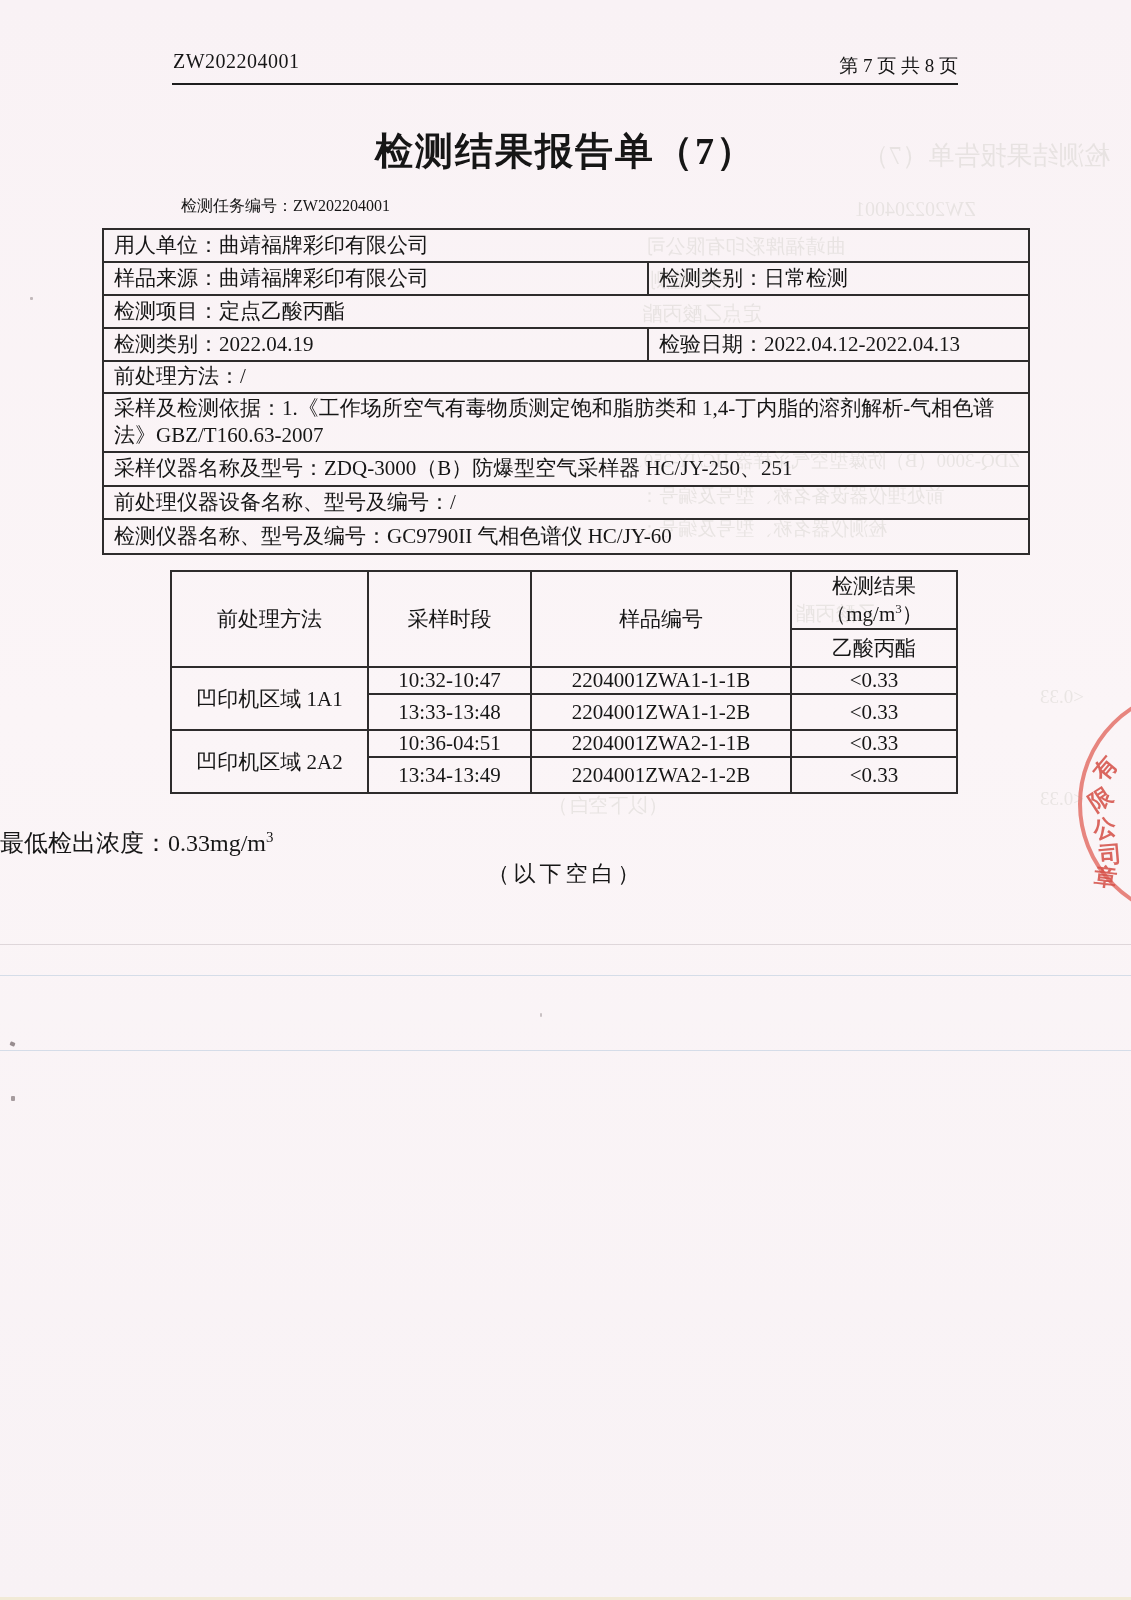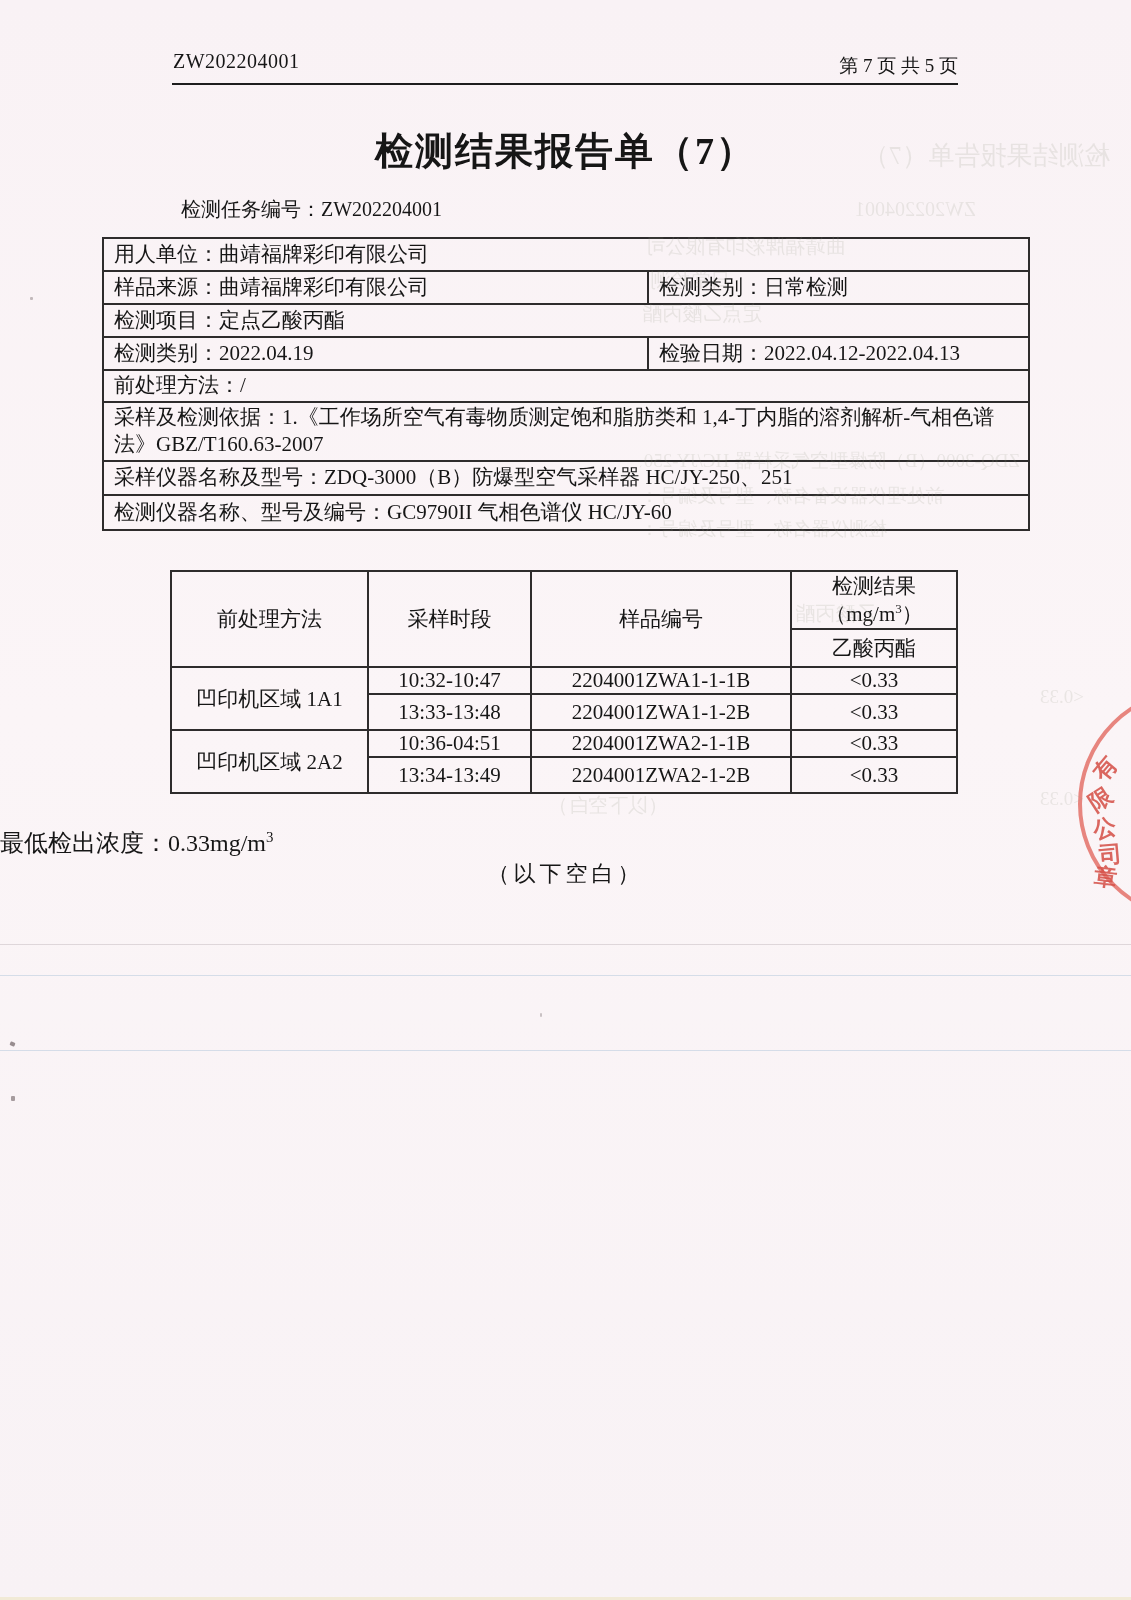--- a/index.html
+++ b/index.html
@@ -7,26 +7,26 @@
     position:relative; width:1131px; height:1600px; margin:0 auto;
     background:linear-gradient(180deg,#f9f2f5 0%,#fbf5f7 45%,#f8f2f5 100%);
     font-family:"Liberation Serif","DejaVu Serif",serif;
     color:#161616; overflow:hidden;
   }
   .doc-no { position:absolute; left:173px; top:50px; font-size:20px; letter-spacing:0.5px; }
   .page-no { position:absolute; right:173px; top:53px; font-size:19px; }
   .header-rule { position:absolute; left:172px; top:83px; width:786px; height:2px; background:#1d1d1d; }
   .title { position:absolute; left:0; top:126px; width:100%; text-align:center;
            font-size:38px; font-weight:bold; letter-spacing:2px; margin:0; }
-  .task-line { position:absolute; left:181px; top:196px; font-size:20px; }
+  .task-line { position:absolute; left:181px; top:196px; font-size:16px; }
 
   table { border-collapse:collapse; table-layout:fixed; }
   td,th { border:2px solid #2e2c2c; font-weight:normal; }
 
-  .info-table { position:absolute; left:102px; top:228px; width:926px; font-size:21px;margin-top:9px; }
+  .info-table { position:absolute; left:102px; top:228px; width:926px; font-size:21px; }
   .info-table td { padding:1px 10px; line-height:1.32; vertical-align:middle; }
   .h33{height:29px} .h27{height:23px} .h56{height:52px} .h34{height:30px} .h35{height:31px}
 
   .result-table { position:absolute; left:170px; top:570px; width:786px; font-size:21px; text-align:center; }
   .result-table th, .result-table td { padding:0 4px; vertical-align:middle; }
   .rh1{height:60px} .rh2{height:36px} .rd{height:34px}
   sup { font-size:62%; }
 
   .min-line { position:absolute; left:0; top:827px; width:100%; font-size:24px; }
   .blank-line { position:absolute; left:0; top:859px; width:100%; text-align:center; font-size:22px; letter-spacing:4px; }
@@ -47,21 +47,21 @@
   .bottom-edge { position:absolute; left:0; bottom:0; width:100%; height:3px; background:#f1ead6; }
 
   .speck { position:absolute; background:#6e6164; border-radius:1px; }
 </style>
 </head>
 <body>
 
 <div class="page">
 
   <span class="doc-no">ZW202204001</span>
-  <span class="page-no">第 7 页 共 5 页</span>
+  <span class="page-no">第 7 页 共 8 页</span>
   <div class="header-rule"></div>
 
   <h1 class="title">检测结果报告单（7）</h1>
 
   <div class="task-line">
     <span>检测任务编号：</span><span>ZW202204001</span>
   </div>
 
   <table class="info-table">
     <colgroup>
@@ -84,20 +84,23 @@
       <td class="h33"><span>检验日期：</span><span>2022.04.12-2022.04.13</span></td>
     </tr>
     <tr>
       <td class="h27" colspan="2"><span>前处理方法：</span><span>/</span></td>
     </tr>
     <tr>
       <td class="h56" colspan="2"><span>采样及检测依据：</span><span>1.《工作场所空气有毒物质测定饱和脂肪类和 1,4-丁内脂的溶剂解析-气相色谱法》GBZ/T160.63-2007</span></td>
     </tr>
     <tr>
       <td class="h34" colspan="2"><span>采样仪器名称及型号：</span><span>ZDQ-3000（B）防爆型空气采样器 HC/JY-250、251</span></td>
+    </tr>
+    <tr>
+      <td class="h33" colspan="2"><span>前处理仪器设备名称、型号及编号：</span><span>/</span></td>
     </tr>
     <tr>
       <td class="h35" colspan="2"><span>检测仪器名称、型号及编号：</span><span>GC9790II 气相色谱仪 HC/JY-60</span></td>
     </tr>
   </tbody>
     </table>
 
   <table class="result-table">
     <colgroup>
         <col style="width:197px">

